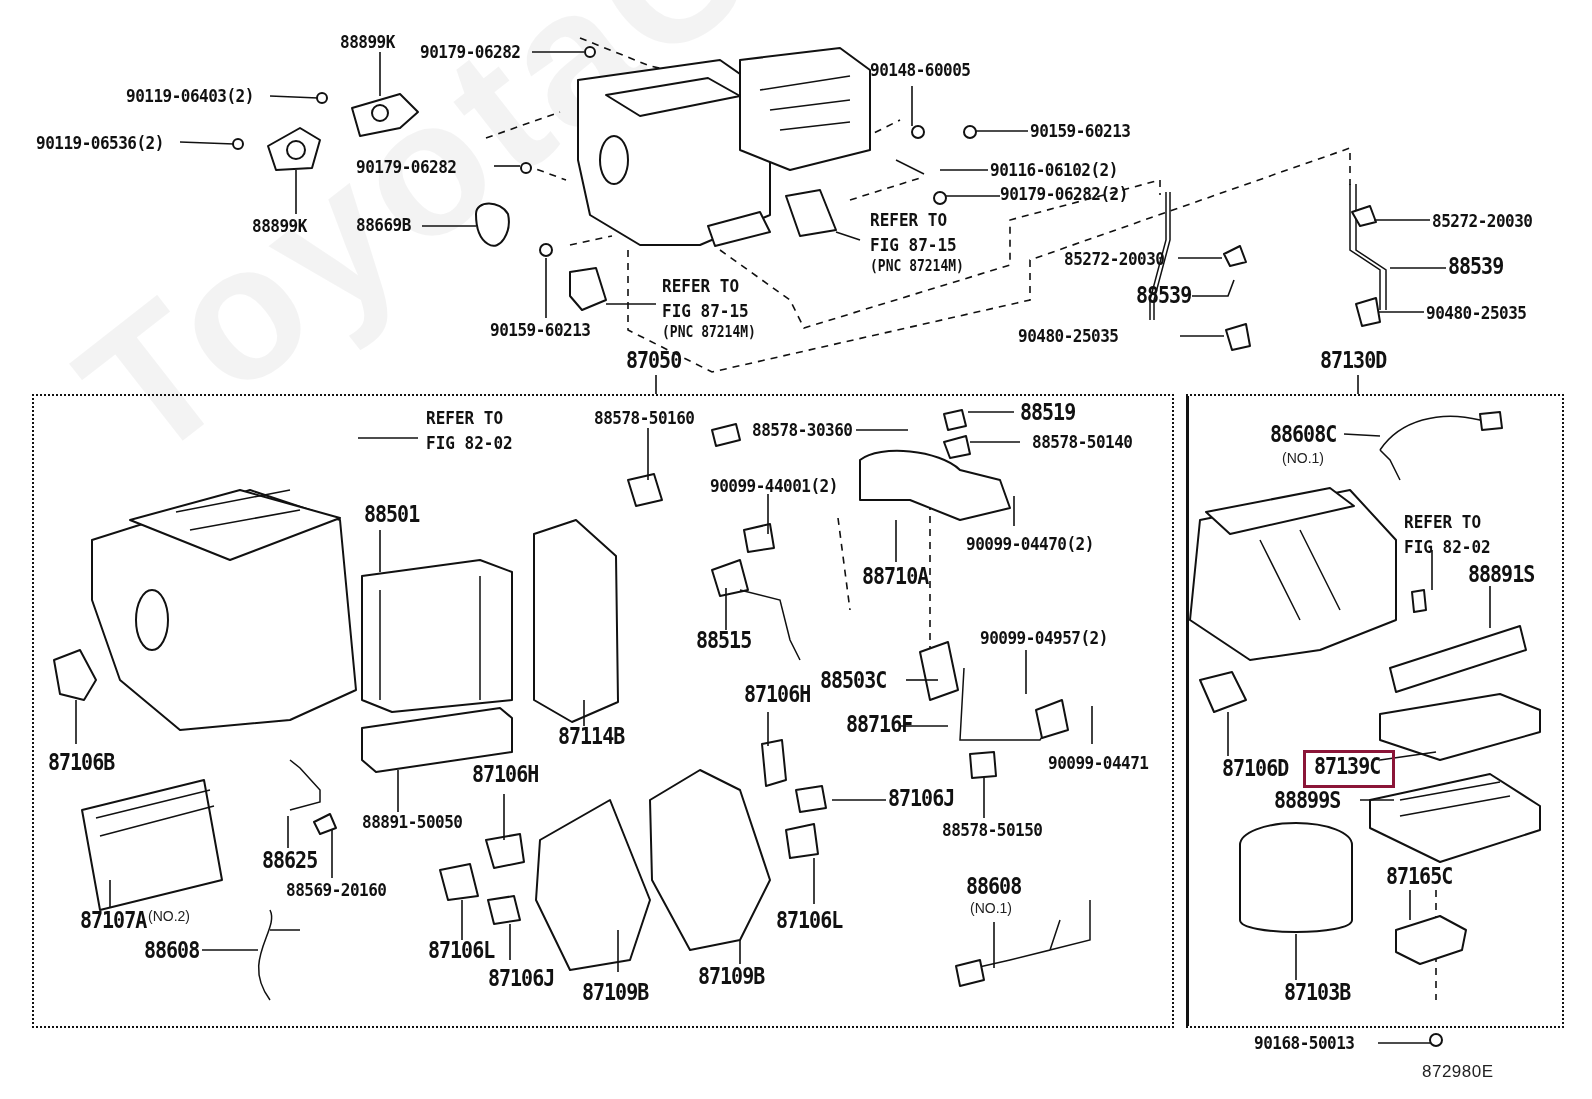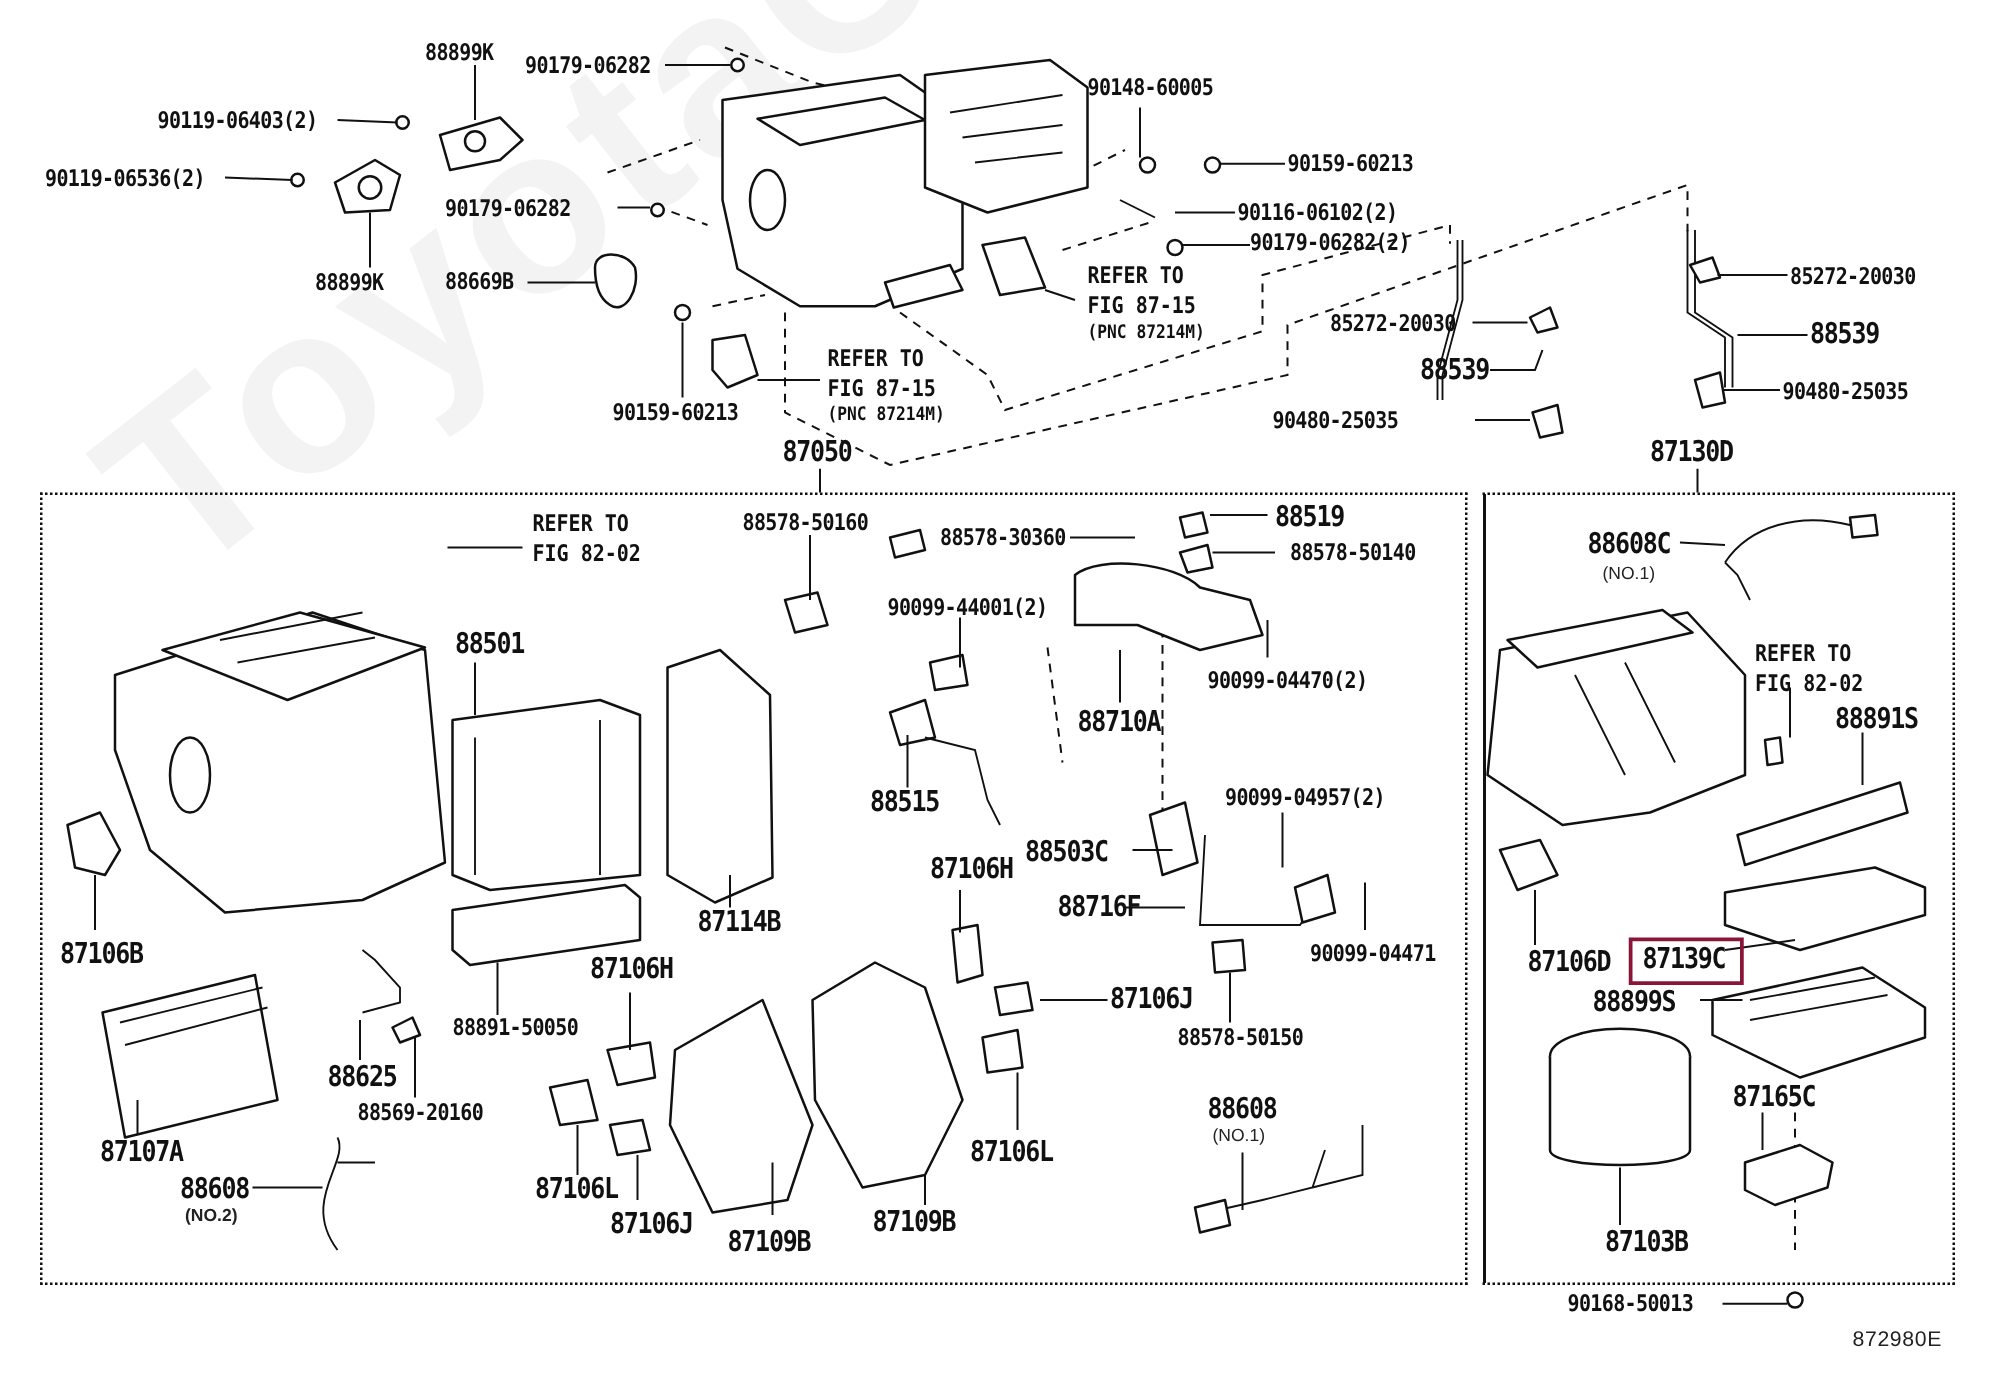--- a/index.html
+++ b/index.html
@@ -274,21 +274,21 @@
   <div class="lbl" style="left:1048px; top:753px;">90099-04471</div>
   <div class="lbl big" style="left:48px; top:752px;">87106B</div>
   <div class="lbl" style="left:362px; top:812px;">88891-50050</div>
   <div class="lbl big" style="left:472px; top:764px;">87106H</div>
   <div class="lbl big" style="left:888px; top:788px;">87106J</div>
   <div class="lbl" style="left:942px; top:820px;">88578-50150</div>
   <div class="lbl big" style="left:262px; top:850px;">88625</div>
   <div class="lbl" style="left:286px; top:880px;">88569-20160</div>
   <div class="lbl big" style="left:80px; top:910px;">87107A</div>
   <div class="lbl big" style="left:144px; top:940px;">88608</div>
-  <div class="sub" style="left:148px; top:964px;font-weight:bold;">(NO.2)</div>
+  <div class="sub" style="left:148px; top:908px;">(NO.2)</div>
   <div class="lbl big" style="left:428px; top:940px;">87106L</div>
   <div class="lbl big" style="left:488px; top:968px;">87106J</div>
   <div class="lbl big" style="left:582px; top:982px;">87109B</div>
   <div class="lbl big" style="left:698px; top:966px;">87109B</div>
   <div class="lbl big" style="left:776px; top:910px;">87106L</div>
   <div class="lbl big" style="left:966px; top:876px;">88608</div>
   <div class="sub" style="left:970px; top:900px;">(NO.1)</div>
 
   <div class="lbl big" style="left:1270px; top:424px;">88608C</div>
   <div class="sub" style="left:1282px; top:450px;">(NO.1)</div>
@@ -298,14 +298,14 @@
   </div>
   <div class="lbl big" style="left:1468px; top:564px;">88891S</div>
   <div class="lbl big" style="left:1222px; top:758px;">87106D</div>
   <div class="highlight" style="left: 1303px; top: 750px; width: 92px; height: 38px; border-color: rgb(139, 21, 56);"></div>
   <div class="lbl big" style="left:1314px; top:756px;">87139C</div>
   <div class="lbl big" style="left:1274px; top:790px;">88899S</div>
   <div class="lbl big" style="left:1386px; top:866px;">87165C</div>
   <div class="lbl big" style="left:1284px; top:982px;">87103B</div>
   <div class="lbl" style="left:1254px; top:1033px;">90168-50013</div>
 
-  <div class="code" style="left:1482px; top:1062px;">872980E</div>
+  <div class="code" style="left:1422px; top:1062px;">872980E</div>
 </div>
 
 </body></html>

